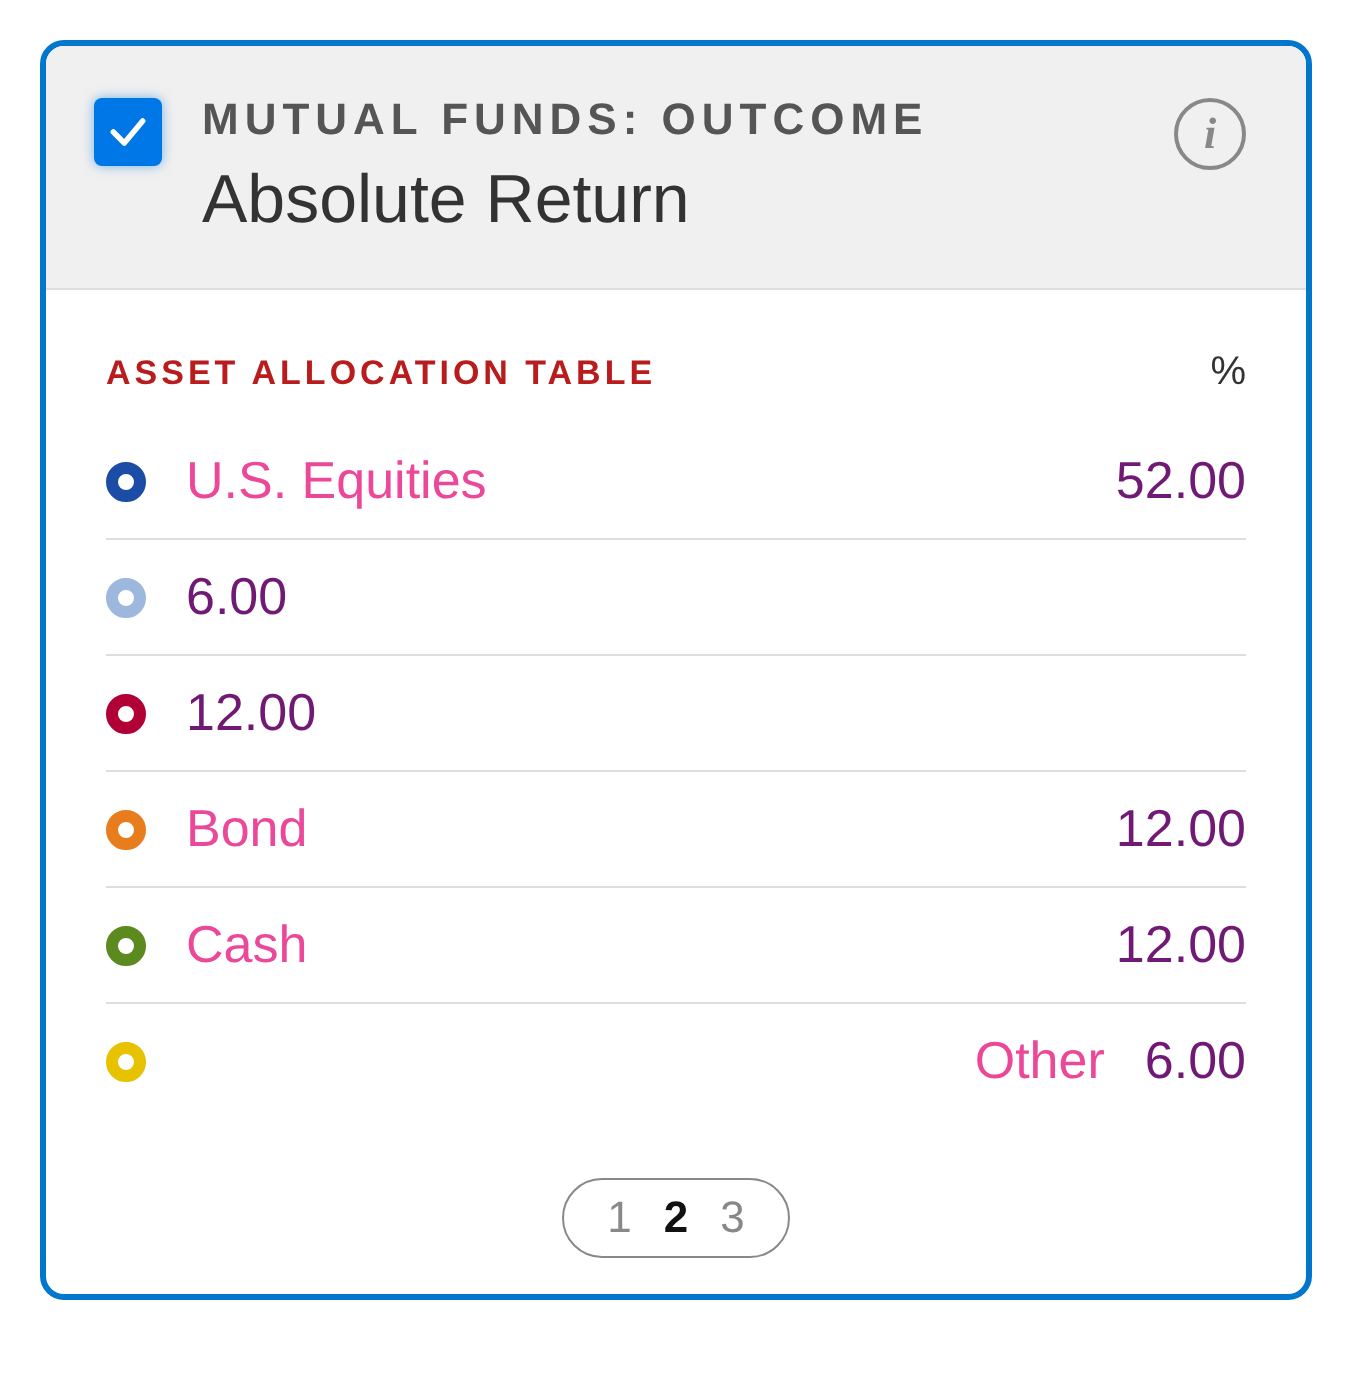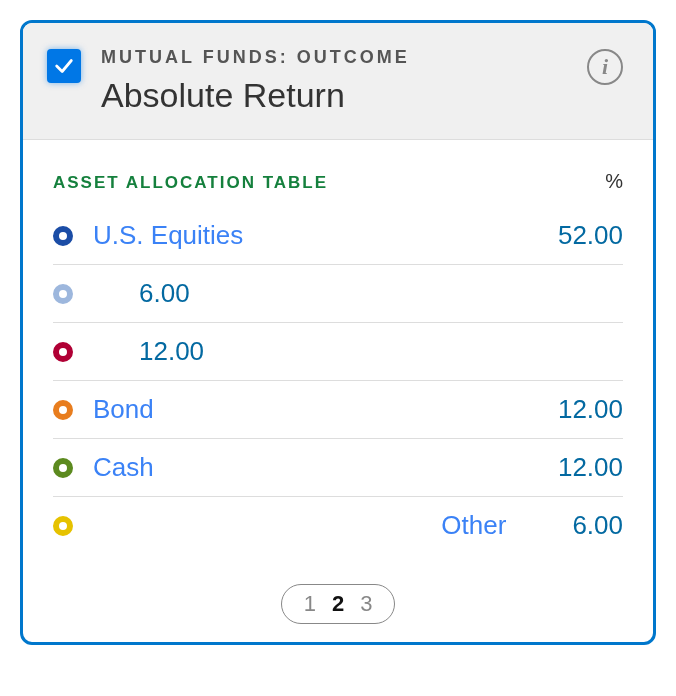--- a/index.html
+++ b/index.html
@@ -32,21 +32,21 @@
       flex-shrink: 0;
       display: flex;
       align-items: center;
       justify-content: center;
       margin-top: 2px;
       box-shadow: 0 0 6px rgba(0,119,230,0.5);
     }
     .checkbox svg { width: 22px; height: 22px; }
     .header-text { flex: 1; }
     .eyebrow {
-      font-size: 18px;
+      font-size: 22px;
       letter-spacing: 3px;
       color: #555555;
       font-weight: 600;
       text-transform: uppercase;
     }
     .title {
       font-size: 34px;
       color: #333333;
       font-weight: 300;
       margin-top: 8px;
@@ -71,21 +71,21 @@
     .card-body { padding: 30px 30px 16px 30px; }
     .table-header {
       display: flex;
       justify-content: space-between;
       align-items: baseline;
       padding-bottom: 14px;
     }
     .table-title {
       font-size: 17px;
       letter-spacing: 2px;
-      color: #15803d;
+      color: #b91c1c;
       font-weight: 700;
       text-transform: uppercase;
     }
     .pct-header {
       font-size: 20px;
       color: #333333;
     }
     .row {
       display: flex;
       align-items: center;
@@ -98,28 +98,27 @@
       width: 20px;
       height: 20px;
       border-radius: 50%;
       flex-shrink: 0;
       border: 6px solid;
       background: #ffffff;
     }
     .row-label {
       flex: 1;
       font-size: 26px;
-      color: #3b82f6;
+      color: #ec4899;
       font-weight: 300;
     }
     .row-value {
       font-size: 26px;
-      color: #0369a1;
+      color: #701a75;
       font-weight: 300;
-      margin-left: 46px;
     }
     .pagination {
       display: flex;
       justify-content: center;
       padding: 14px 0 18px 0;
     }
     .pages {
       border: 1.5px solid #888888;
       border-radius: 999px;
       padding: 6px 22px;

